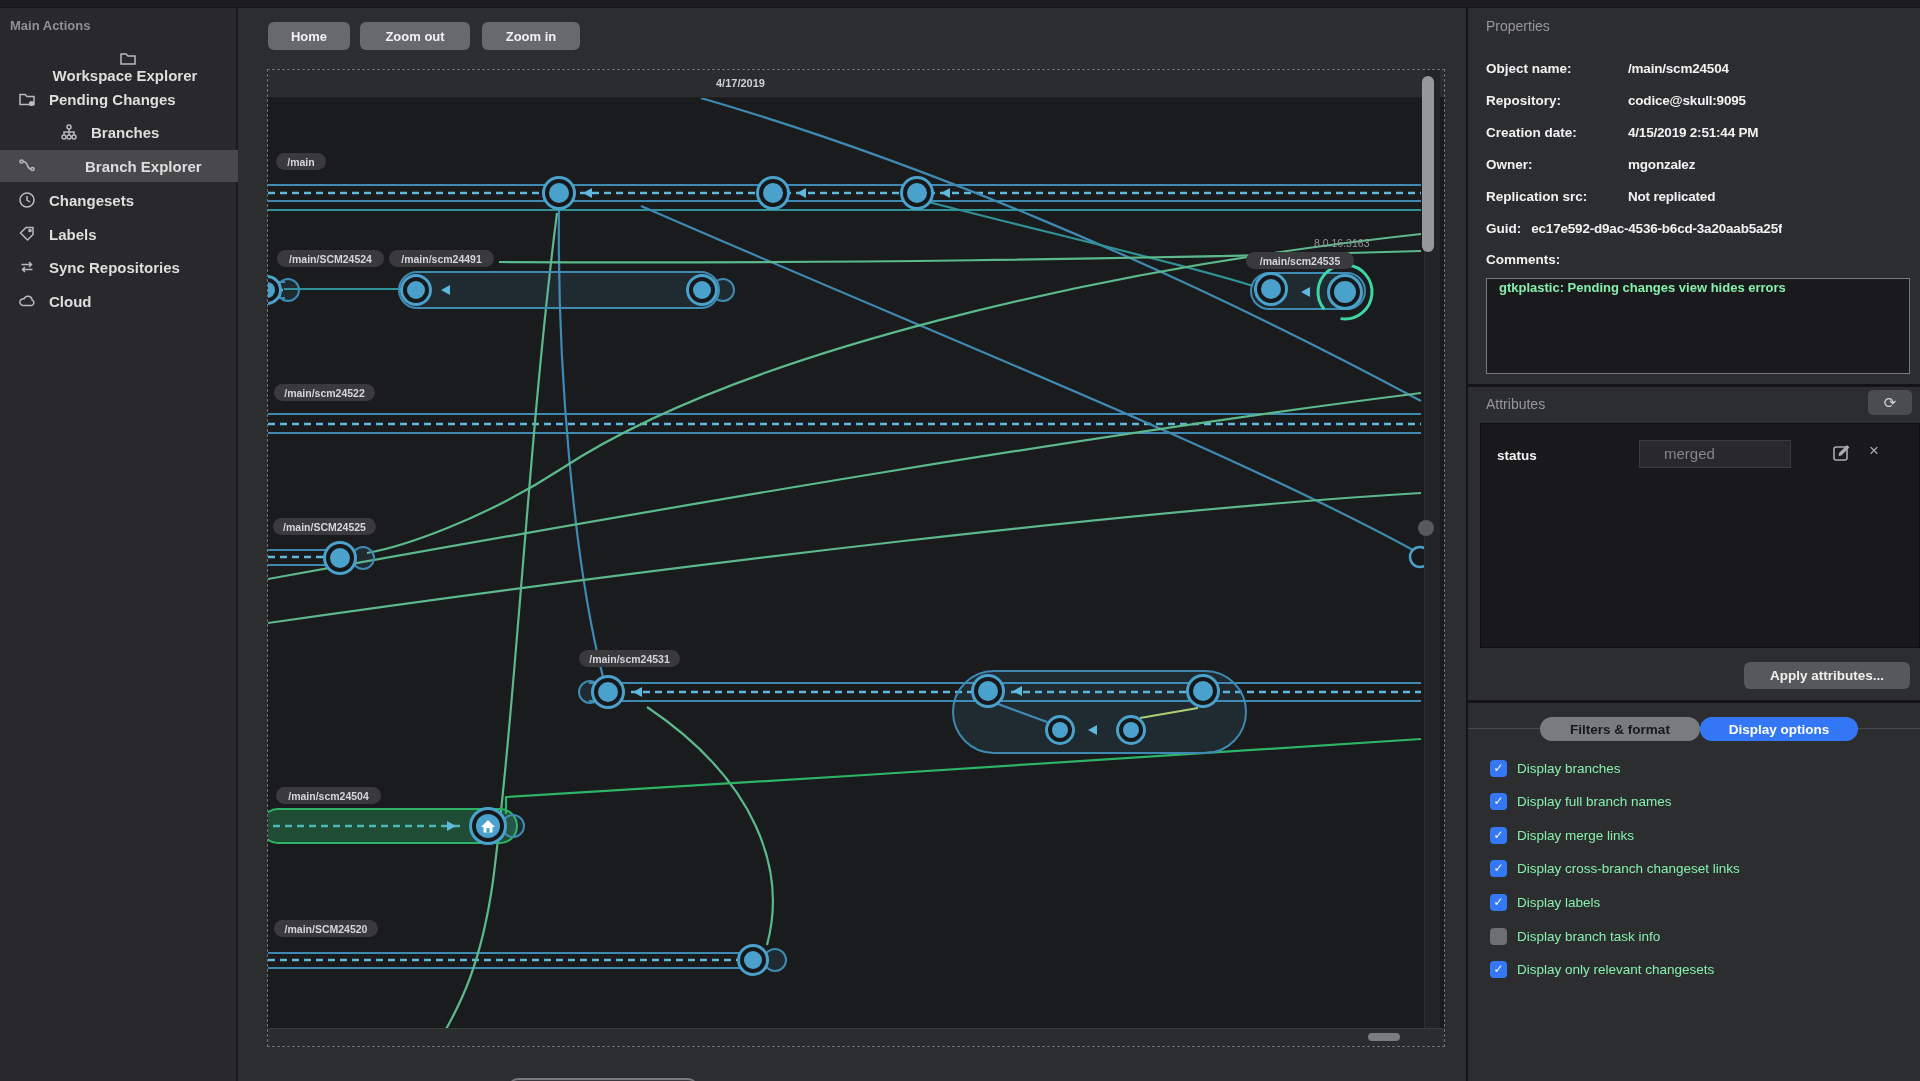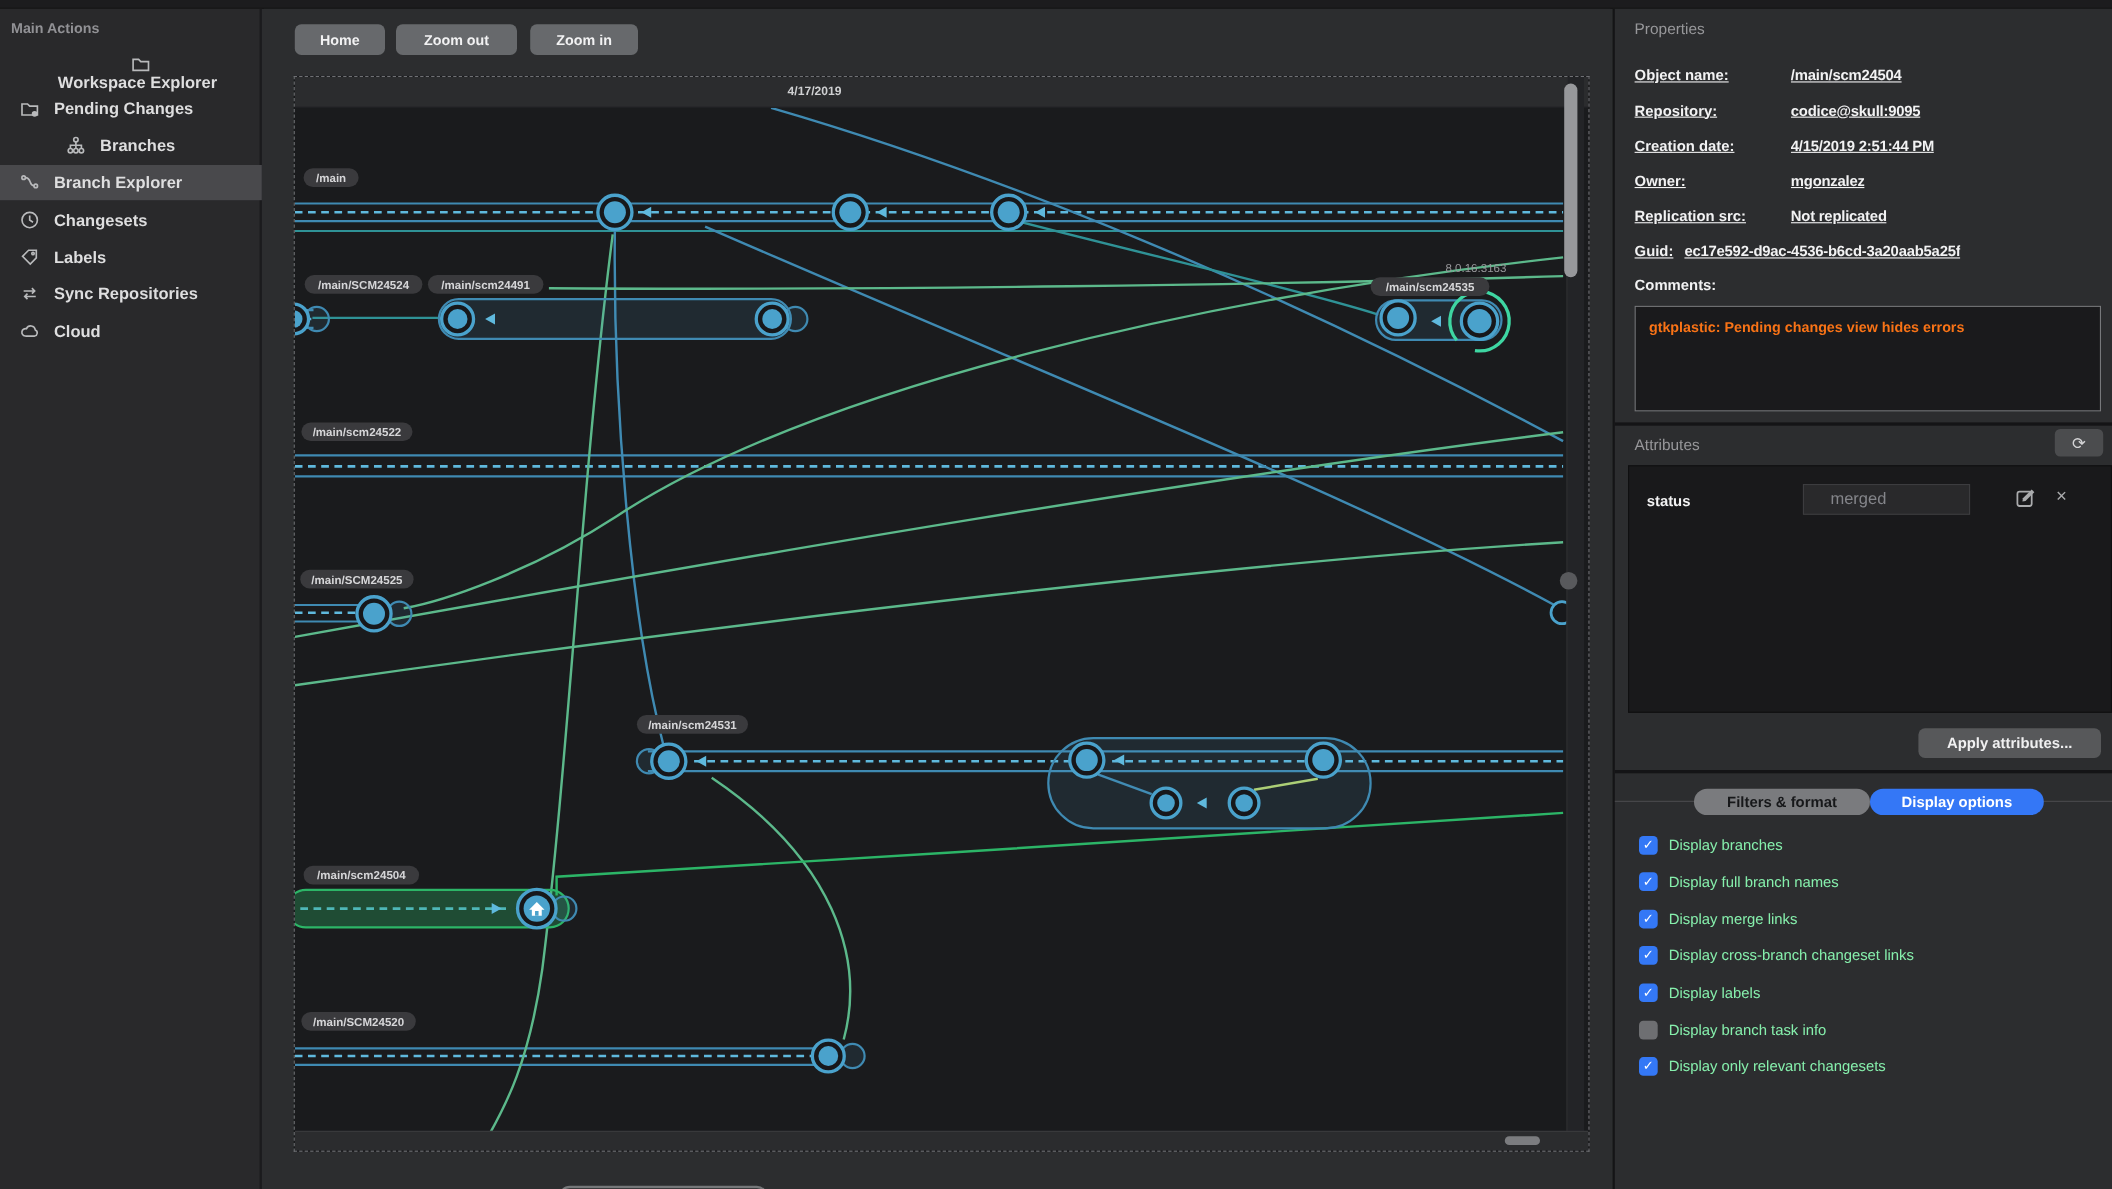--- a/index.html
+++ b/index.html
@@ -29,26 +29,26 @@
   .vtrack { position:absolute; right:4px; top:0; width:16px; height:100%; background:#232427; border-left:1px solid #2e2f31; }
   .vthumb { position:absolute; right:6px; top:6px; width:12px; height:176px; background:#97989b; border-radius:6px; }
   .vbump { position:absolute; left:1150px; top:450px; width:16px; height:16px; border-radius:8px; background:#58595c; }
   #graph { position:absolute; left:0; top:0; width:1178px; height:978px; }
   .hsb-piece { position:absolute; left:268px; top:1070px; width:190px; height:22px; border:2px solid #76787a; background:#3a3a3c; border-radius:10px; }
   .knob { position:absolute; left:1395px; top:1069px; width:26px; height:26px; border-radius:13px; background:#1e1e20; border:2px solid #6a6a6c; }
 
   
   .rpanel { position:absolute; left:1466px; top:8px; width:454px; height:1073px; background:#2c2d2f; border-left:2px solid #141416; }
   .sec-title { position:absolute; left:18px; font-size:14px; color:#97979a; }
-  .prow { position:absolute; left:18px; right:8px; height:32px; display:flex; align-items:center; font-size:13.5px; color:#f2f2f3; white-space:nowrap;text-decoration:underline; }
+  .prow { position:absolute; left:18px; right:8px; height:32px; display:flex; align-items:center; font-size:13.5px; color:#f2f2f3; white-space:nowrap; }
   .plabel { font-weight:bold; width:142px; flex:none; }
   .prow.inline .plabel { width:auto; margin-right:10px; }
   .pvalue { font-weight:600; letter-spacing:-0.2px; overflow:hidden; }
   .comments-label { position:absolute; left:18px; top:244px; font-size:13.5px; font-weight:bold; color:#f2f2f3; }
-  .comments-box { position:absolute; left:18px; top:270px; width:424px; height:96px; background:#1a1a1c; border:1px solid #77787b; padding:11px 12px; font-size:13px; font-weight:600; color:#f97316; }
+  .comments-box { position:absolute; left:18px; top:270px; width:424px; height:96px; background:#1a1a1c; border:1px solid #77787b; padding:1px 12px; font-size:13px; font-weight:600; color:#86efac; }
   .sep { position:absolute; left:0; width:100%; height:3px; background:#141416; }
   .refresh-btn { position:absolute; right:8px; top:382px; width:44px; height:25px; background:#4b4c4e; border:none; border-radius:5px; color:#d4d4d6; font-size:15px; }
   .attr-box { position:absolute; left:12px; top:415px; width:440px; height:225px; background:#19191b; border:1px solid #0f0f10; }
   .attr-name { position:absolute; left:16px; top:24px; font-size:13.5px; font-weight:bold; color:#f2f2f3; }
   .attr-val { position:absolute; left:158px; top:16px; width:152px; height:28px; background:#29292b; border:1px solid #3c3c3f; color:#84858a; font-size:15px; line-height:26px; padding-left:24px; }
   .attr-edit { position:absolute; right:66px; top:18px; width:22px; height:22px; background:none; border:none; }
   .attr-close { position:absolute; right:34px; top:16px; width:22px; height:22px; background:none; border:none; color:#aaabad; font-size:17px; }
   .apply-btn { position:absolute; right:10px; top:654px; width:166px; height:27px; background:#57585a; border:none; border-radius:6px; color:#f0f0f1; font-size:13.5px; font-weight:600; font-family:inherit; }
   .tabline { position:absolute; left:0; top:720px; width:100%; height:1px; background:#4a4a4d; }
   .tab { position:absolute; top:709px; height:24px; border:none; border-radius:12px; font-size:13.5px; font-weight:bold; font-family:inherit; }
@@ -89,21 +89,21 @@
           <svg width="18" height="18" viewBox="0 0 18 18">
             <circle cx="9" cy="4" r="2"></circle>
             <circle cx="4" cy="14" r="2"></circle>
             <circle cx="9" cy="14" r="2"></circle>
             <circle cx="14" cy="14" r="2"></circle>
             <path d="M9 6 v3 M9 9 H4 v3 M9 9 v3 M9 9 h5 v3"></path>
           </svg>
         </span>
         <span class="lb">Branches</span>
       </div>
-      <div class="sb-item sel" style="top: 142px;">
+      <div class="sb-item sel" style="top: 142px; gap: 36px;">
         <span class="ic">
           <svg width="18" height="18" viewBox="0 0 18 18">
             <circle cx="3.5" cy="4.5" r="1.6"></circle>
             <circle cx="14.5" cy="12" r="1.6"></circle>
             <path d="M5 4.5 C11 4.5 8 12 12.9 12"></path>
           </svg>
         </span>
         <span class="lb">Branch Explorer</span>
       </div>
       <div class="sb-item" style="top: 176px;">

